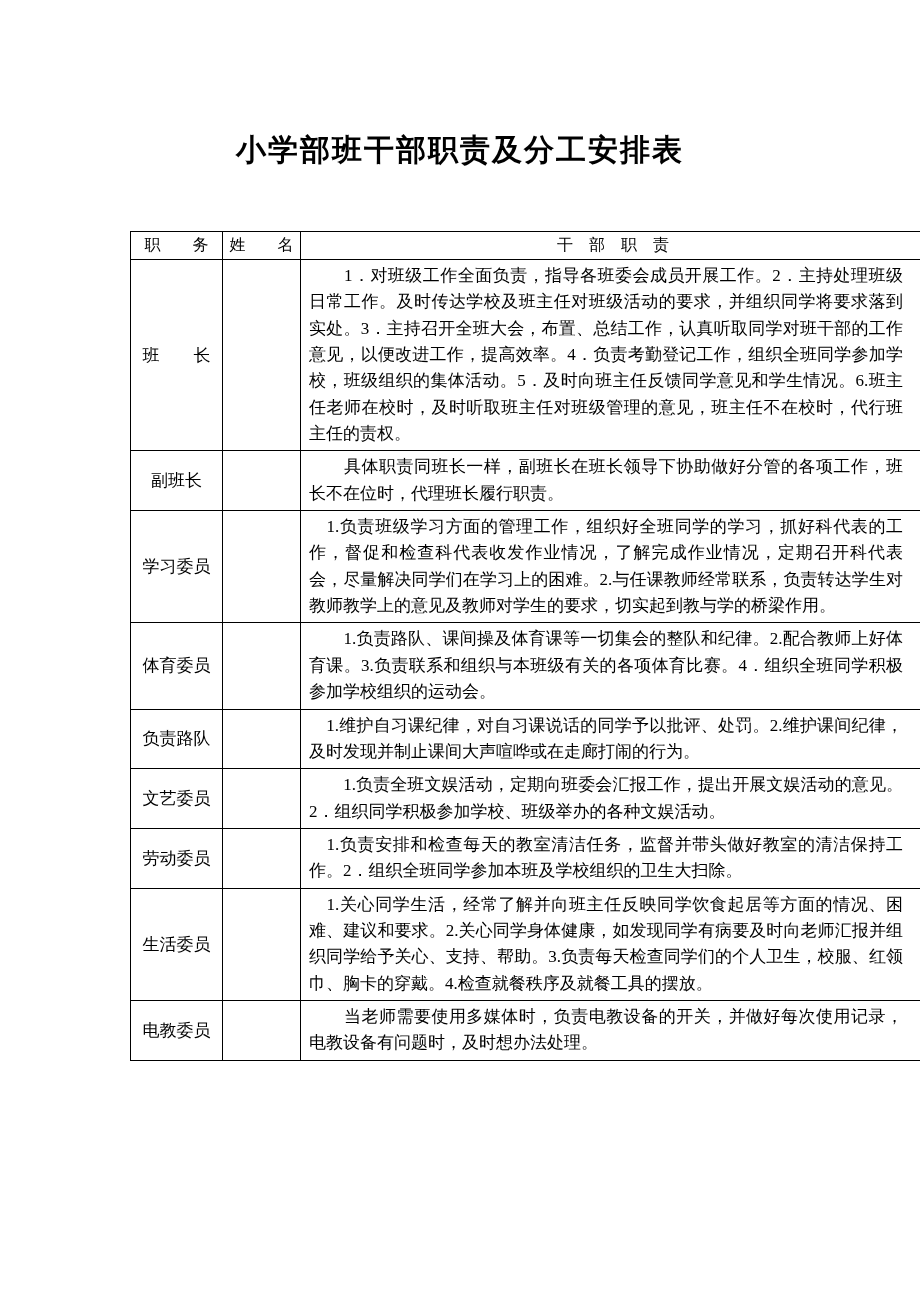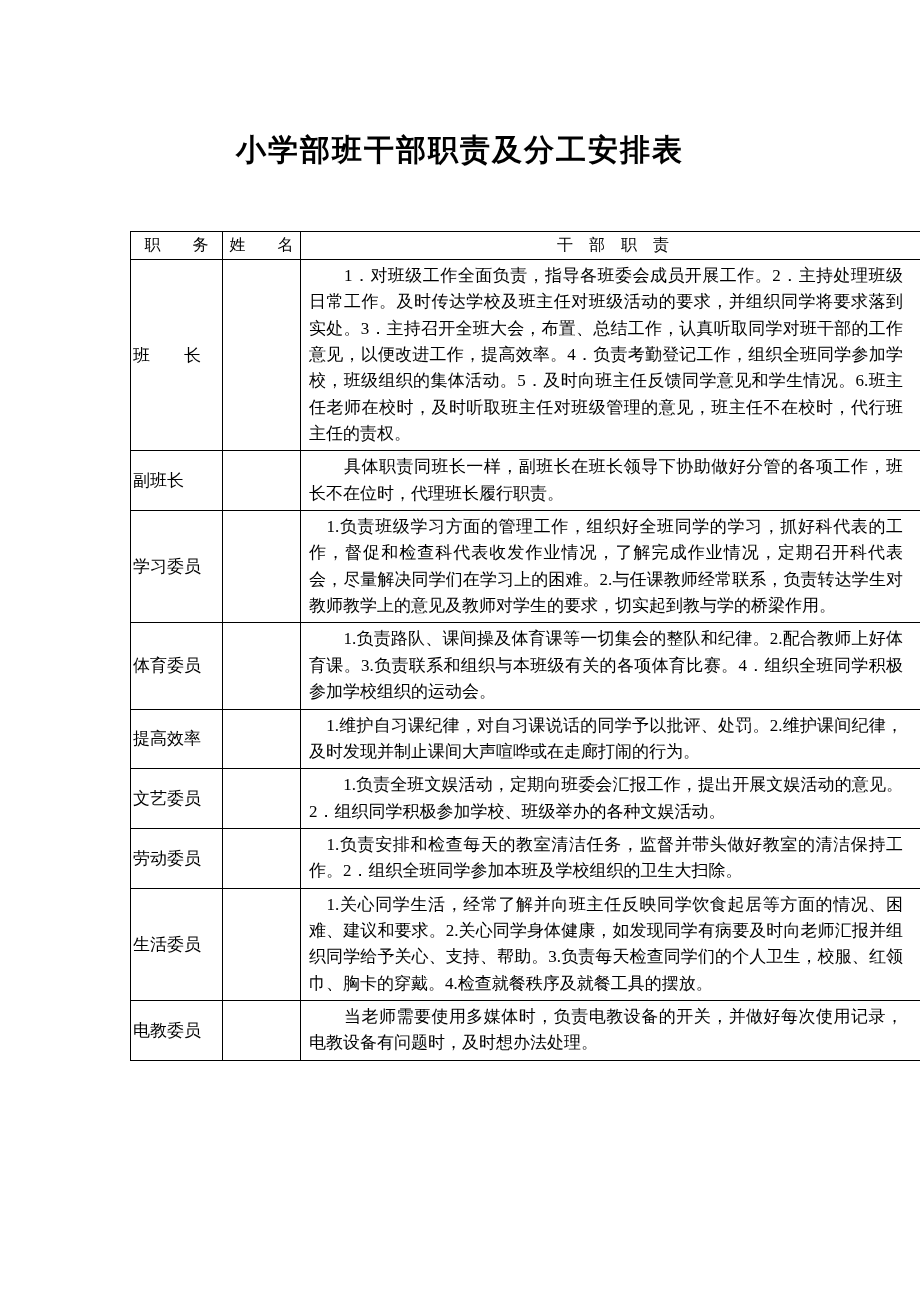--- a/index.html
+++ b/index.html
@@ -38,21 +38,21 @@
   col.c-name { width: 78px; }
   col.c-duty { width: auto; }
   thead th {
     font-weight: normal;
     font-size: 16px;
     padding: 3px 2px;
     text-align: center;
     height: 26px;
   }
   td.pos {
-    text-align: left;
+    text-align: center;
     vertical-align: middle;
     font-size: 17px;
     padding: 4px 2px;
   }
   td.name {
     vertical-align: middle;
   }
   td.duties {
     font-size: 17px;
     line-height: 1.55;
@@ -96,21 +96,21 @@
           <td class="pos">学习委员</td>
           <td class="name"></td>
           <td class="duties">　1.负责班级学习方面的管理工作，组织好全班同学的学习，抓好科代表的工作，督促和检查科代表收发作业情况，了解完成作业情况，定期召开科代表会，尽量解决同学们在学习上的困难。2.与任课教师经常联系，负责转达学生对教师教学上的意见及教师对学生的要求，切实起到教与学的桥梁作用。</td>
         </tr>
         <tr>
           <td class="pos">体育委员</td>
           <td class="name"></td>
           <td class="duties">　　1.负责路队、课间操及体育课等一切集会的整队和纪律。2.配合教师上好体育课。3.负责联系和组织与本班级有关的各项体育比赛。4．组织全班同学积极参加学校组织的运动会。</td>
         </tr>
         <tr>
-          <td class="pos">提高效率</td>
+          <td class="pos">负责路队</td>
           <td class="name"></td>
           <td class="duties">　1.维护自习课纪律，对自习课说话的同学予以批评、处罚。2.维护课间纪律，及时发现并制止课间大声喧哗或在走廊打闹的行为。</td>
         </tr>
         <tr>
           <td class="pos">文艺委员</td>
           <td class="name"></td>
           <td class="duties">　　1.负责全班文娱活动，定期向班委会汇报工作，提出开展文娱活动的意见。2．组织同学积极参加学校、班级举办的各种文娱活动。</td>
         </tr>
         <tr>
           <td class="pos">劳动委员</td>

